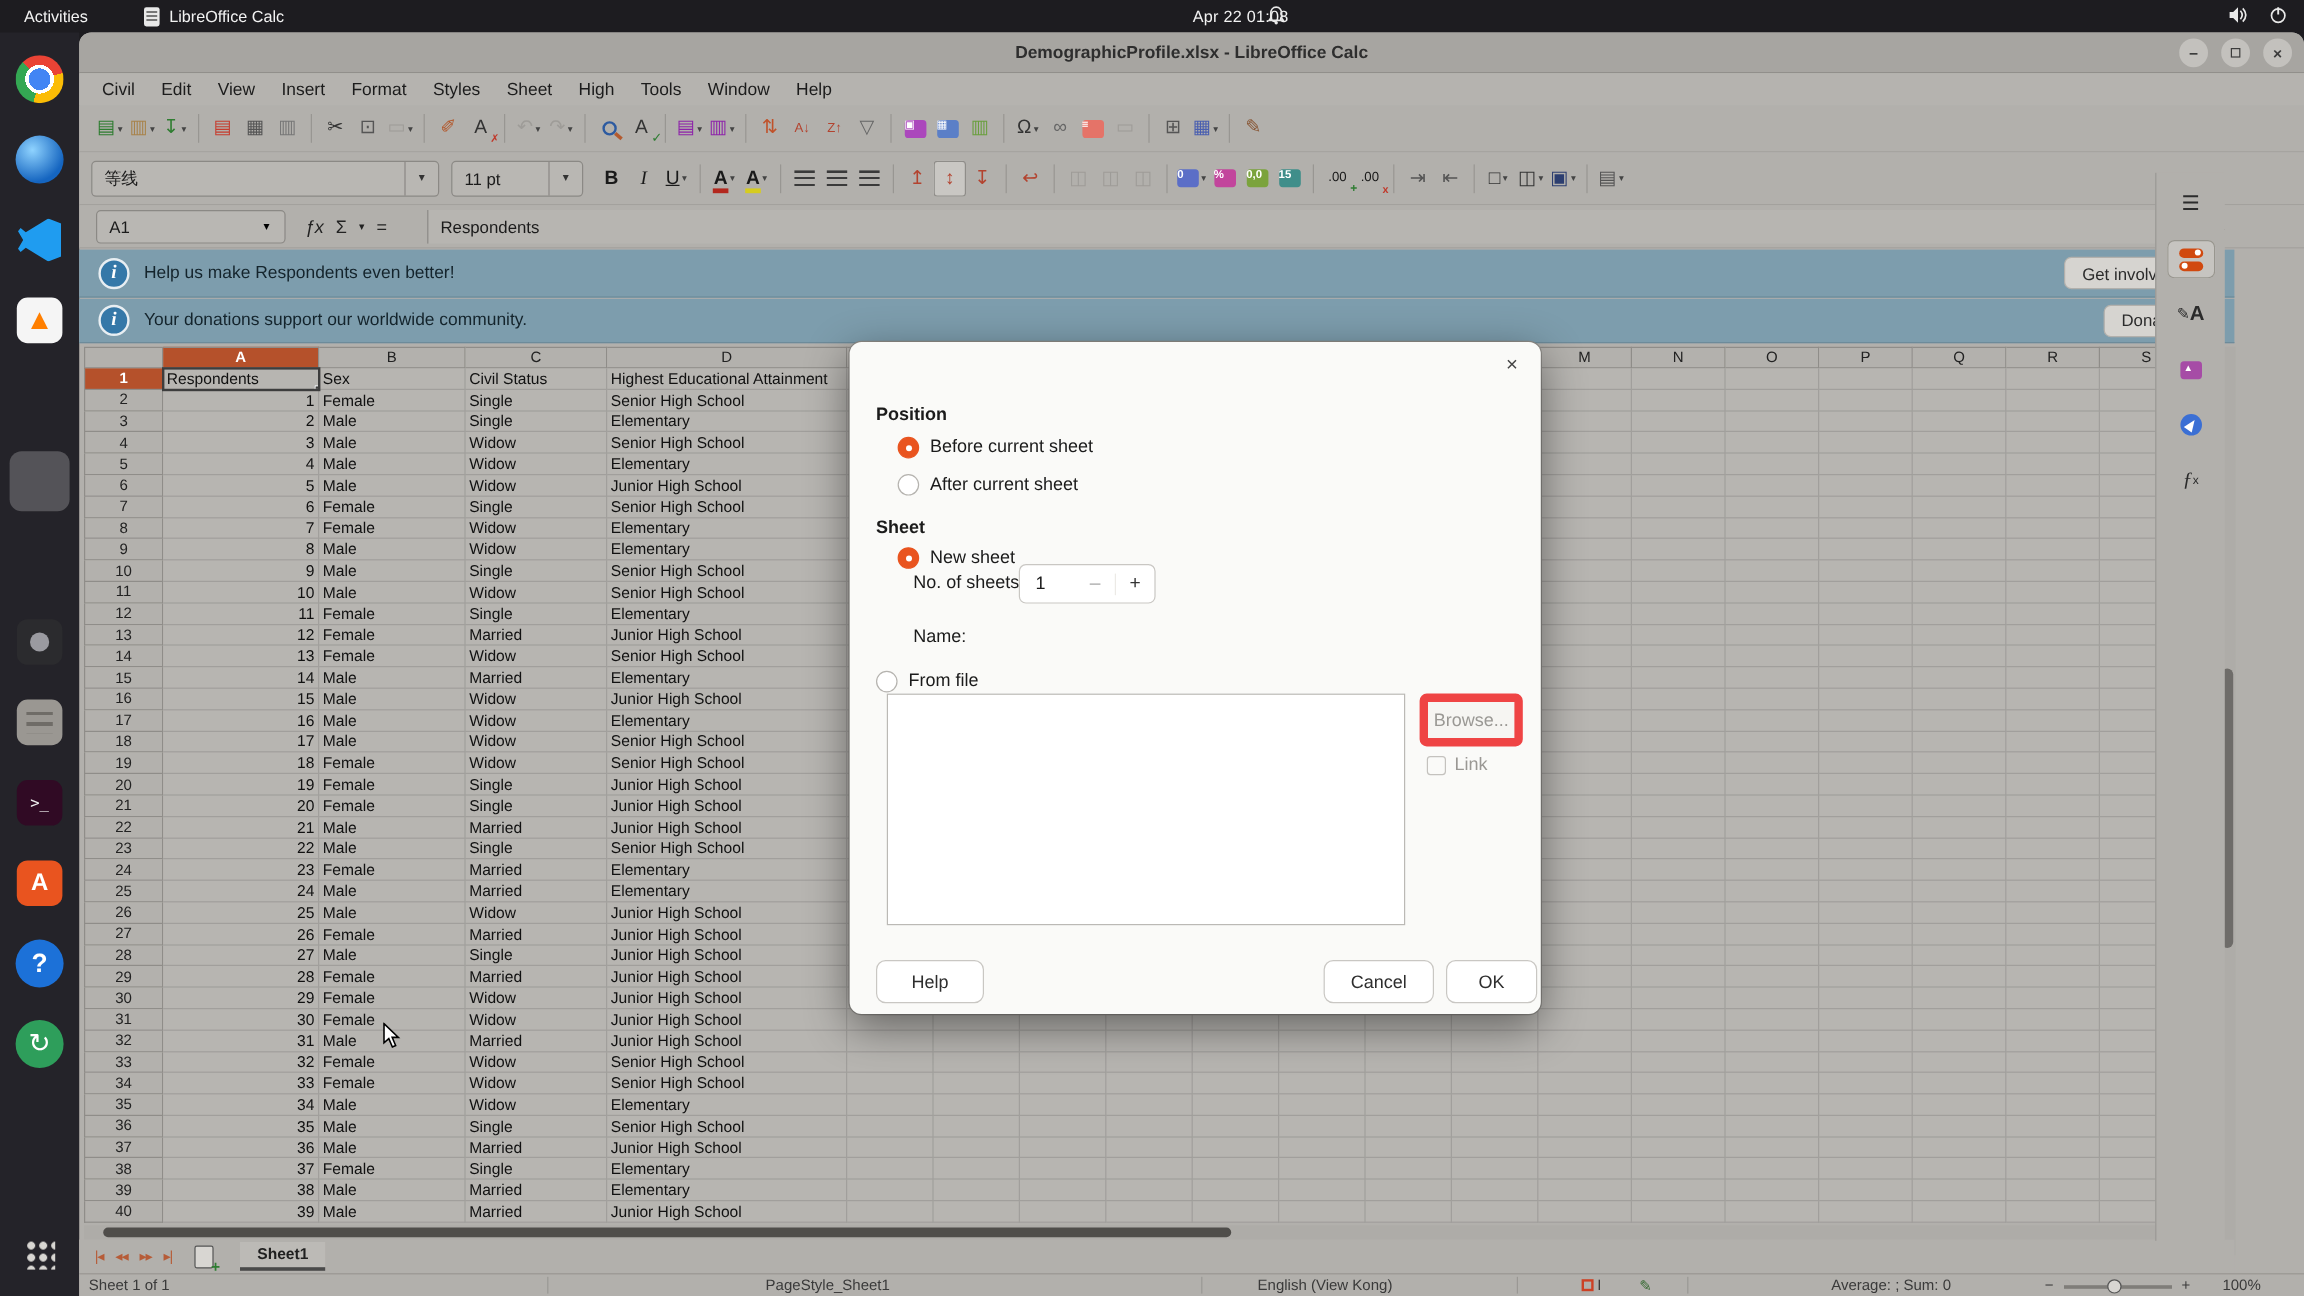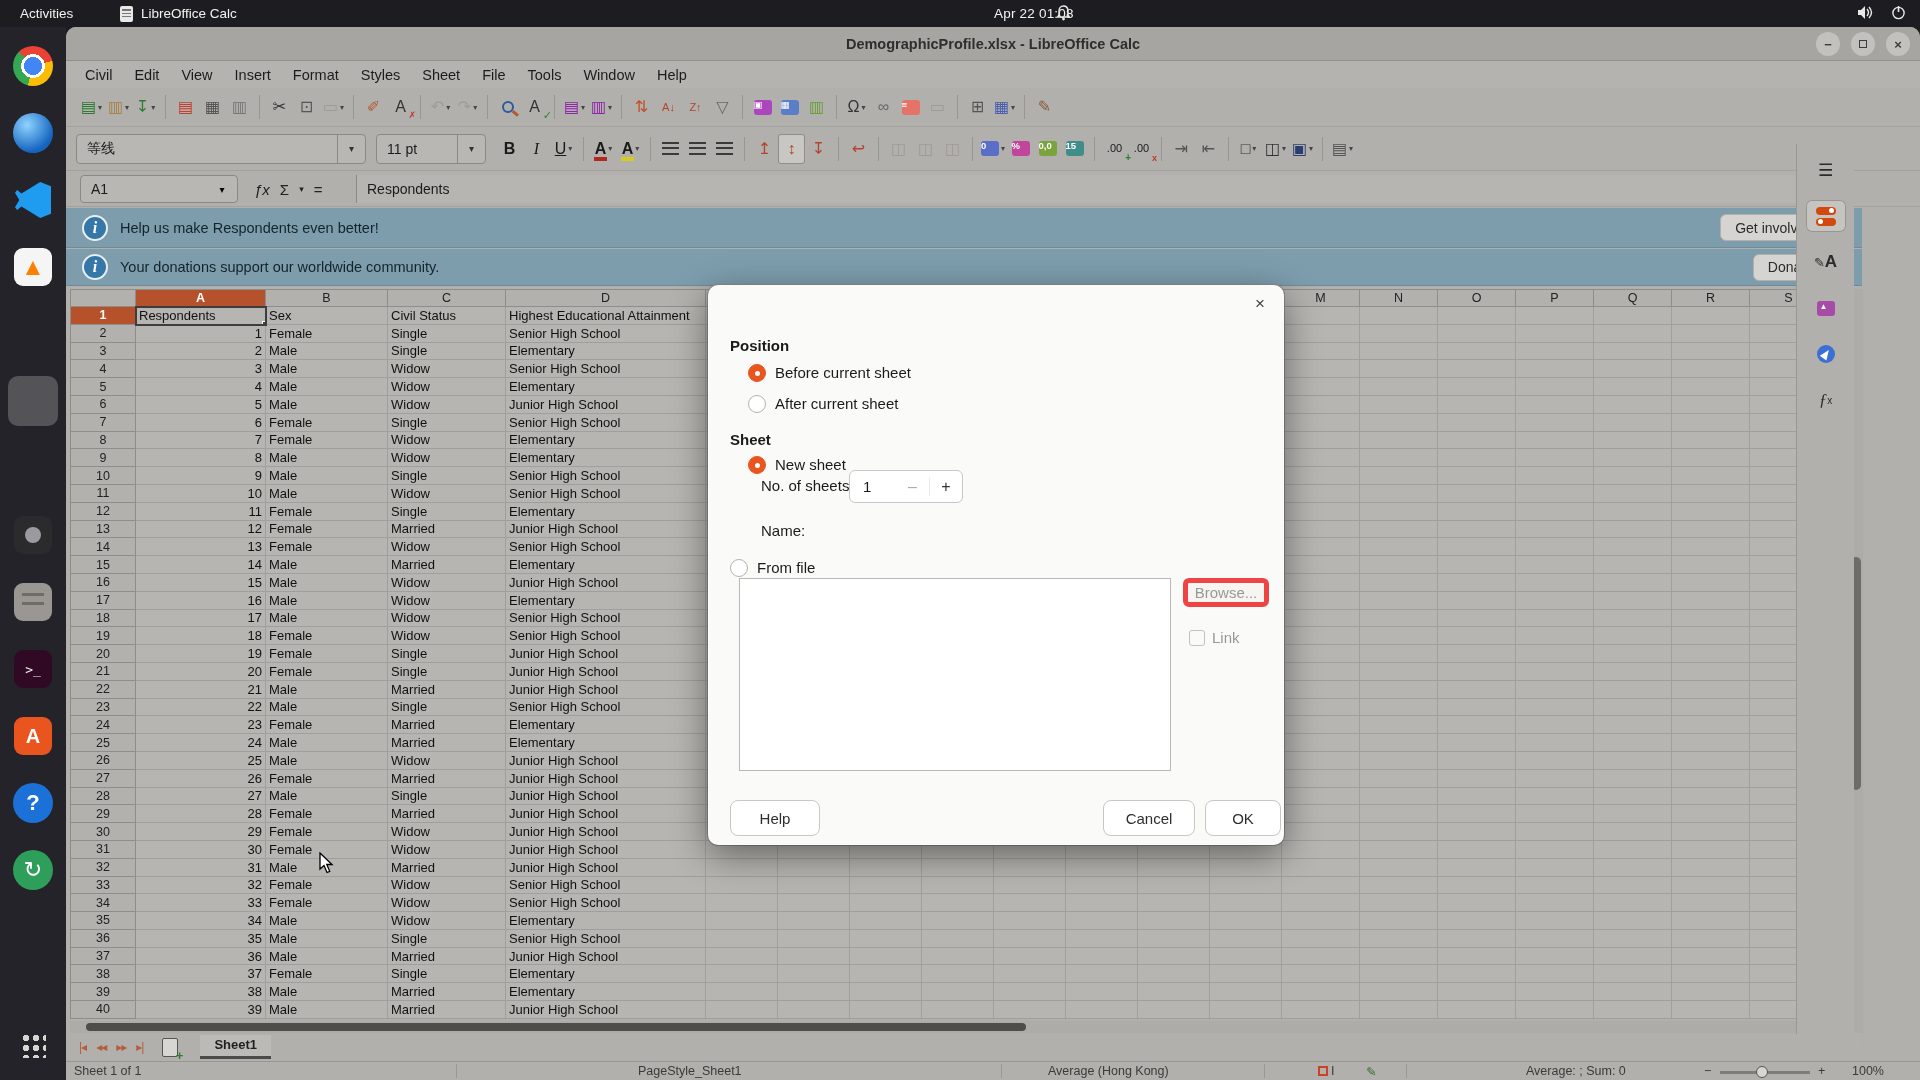--- a/index.html
+++ b/index.html
@@ -197,22 +197,22 @@
   .radio.on::after { content:""; position:absolute; left:5.5px; top:5.5px; width:5px; height:5px; border-radius:50%; background:#fff;}
   .rlabel { position:absolute; }
   #spinner { position:absolute; left:141px; top:185px; width:114px; height:33px; background:#fff;
              border:1px solid #c9c7c3; border-radius:6px; display:flex; align-items:center;}
   #spinner .sval { width:46px; padding-left:13px; }
   #spinner .sbtn { width:33px; text-align:center; color:#aaa; font-size:16px;}
   #spinner .sbtn.plus { color:#333; border-left:1px solid #eceae6;}
   #namefield { position:absolute; left:141px; top:229px; width:430px; height:34px; background:#fff;
                border:1px solid #c9c7c3; border-radius:6px; display:flex; align-items:center; padding-left:14px;}
   #filelist { position:absolute; left:31px; top:293px; width:432px; height:193px; background:#fff; border:1px solid #bbb9b5;}
-  #browse-btn { position:absolute; left:475px; top:293px; width:86px; height:29px; background:#f6f5f2;
-                border:5px solid #ef4444; border-radius:6px; display:flex; align-items:center; justify-content:center; color:#9a9894;}
+  #browse-btn { position:absolute; left:475px; top:293px; width:86px; height:44px; background:#f6f5f2;
+                border:7px solid #ef4444; border-radius:6px; display:flex; align-items:center; justify-content:center; color:#9a9894;}
   #link-check { position:absolute; left:481px; top:345px; width:16px; height:16px; border:1px solid #c4c2be; border-radius:3px; background:#fafaf8;}
   #link-label { position:absolute; left:504px; top:344px; color:#9a9894;}
   .dlg-btn { position:absolute; top:515px; height:36px; background:#fff; border:1px solid #c9c7c3; border-radius:8px;
              display:flex; align-items:center; justify-content:center; color:#2e2e2e;}
   #help-btn { left:22px; width:90px; } #cancel-btn { left:395px; width:92px; } #ok-btn { left:497px; width:76px; }
 
   
   #cursor { position:absolute; left:318px; top:852px; z-index:100; }
 </style>
 </head>
@@ -303,21 +303,21 @@
     </div>
 
     <div id="menubar">
         <span class="mi">Civil</span>
         <span class="mi">Edit</span>
         <span class="mi">View</span>
         <span class="mi">Insert</span>
         <span class="mi">Format</span>
         <span class="mi">Styles</span>
         <span class="mi">Sheet</span>
-        <span class="mi">File</span>
+        <span class="mi">High</span>
         <span class="mi">Tools</span>
         <span class="mi">Window</span>
         <span class="mi">Help</span>
       </div>
     <div id="toolbar">
         <span class="tbtn">
           <span class="g" style="color: rgb(47, 125, 49);">▤</span>
           <span class="dd">▾</span>
         </span>
         <span class="tbtn">
@@ -1497,21 +1497,21 @@
         </span>
       <span class="addsheet"></span>
       <span id="sheettab">Sheet1</span>
     </div>
 
     <div id="statusbar">
       <span class="s" style="left:8px">Sheet 1 of 1</span>
       <span class="ssep" style="left:390px"></span>
       <span class="s" style="left:572px">PageStyle_Sheet1</span>
       <span class="ssep" style="left:935px"></span>
-      <span class="s" style="left:982px">Average (Hong Kong)</span>
+      <span class="s" style="left:982px">English (View Kong)</span>
       <span class="ssep" style="left:1198px"></span>
       <span class="s" style="left:1252px"><span class="insmode"></span><span>I</span></span>
       <span class="s" style="left:1300px;color:#3a6b35">✎</span>
       <span class="ssep" style="left:1340px"></span>
       <span class="s" style="left:1460px">Average: ; Sum: 0</span>
       <span class="s" style="left:1638px">−</span>
       <div id="zoomslider">
           <div id="zoomknob"></div>
         </div>
       <span class="s" style="left:1752px">+</span>

